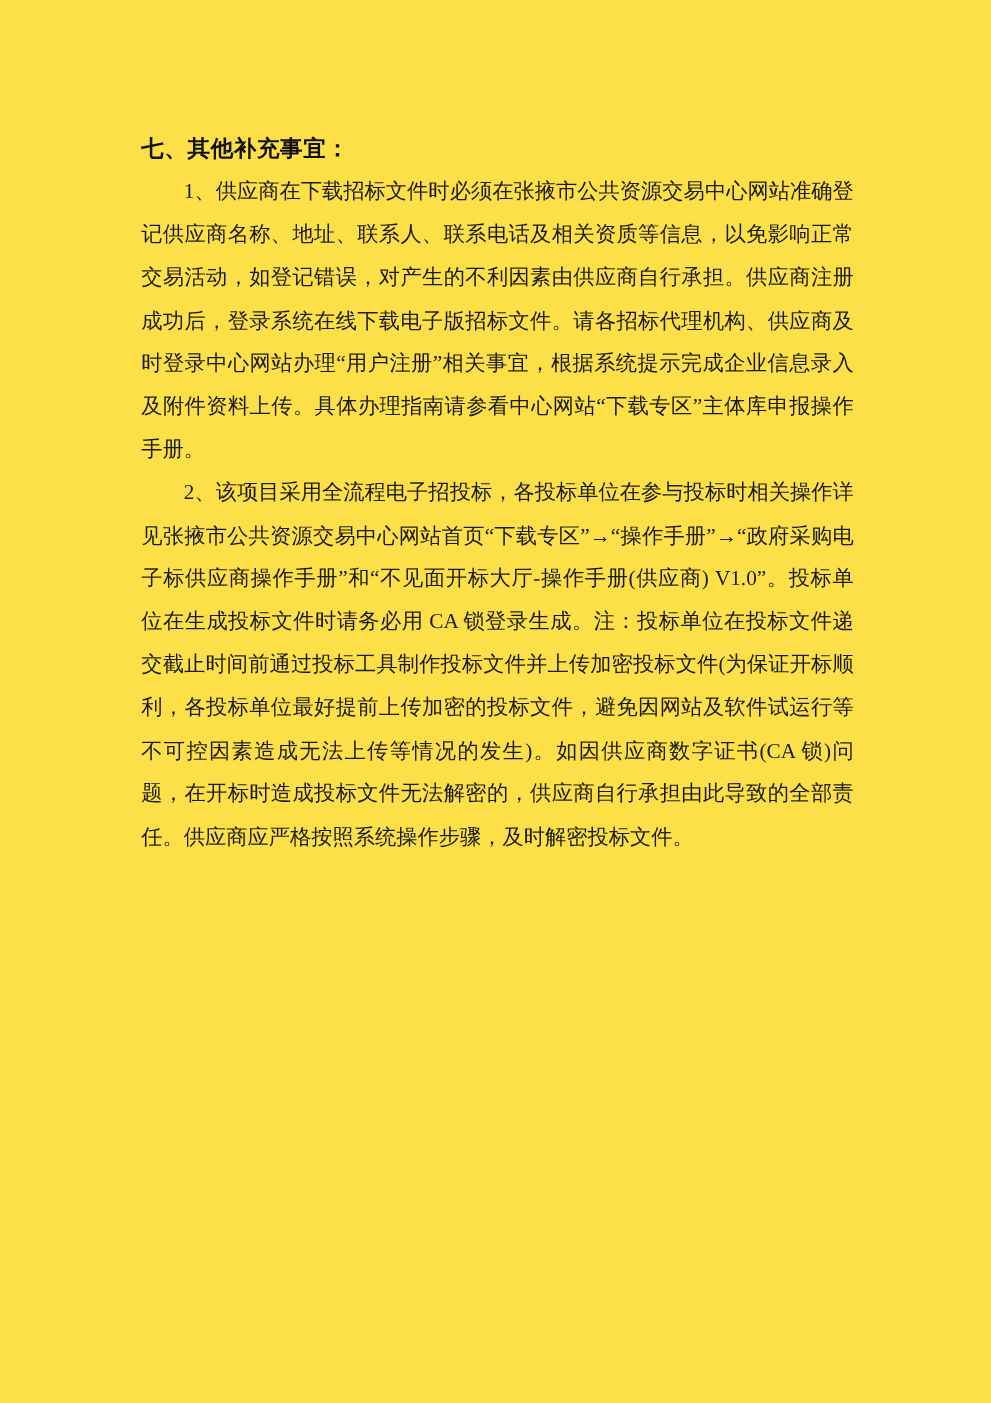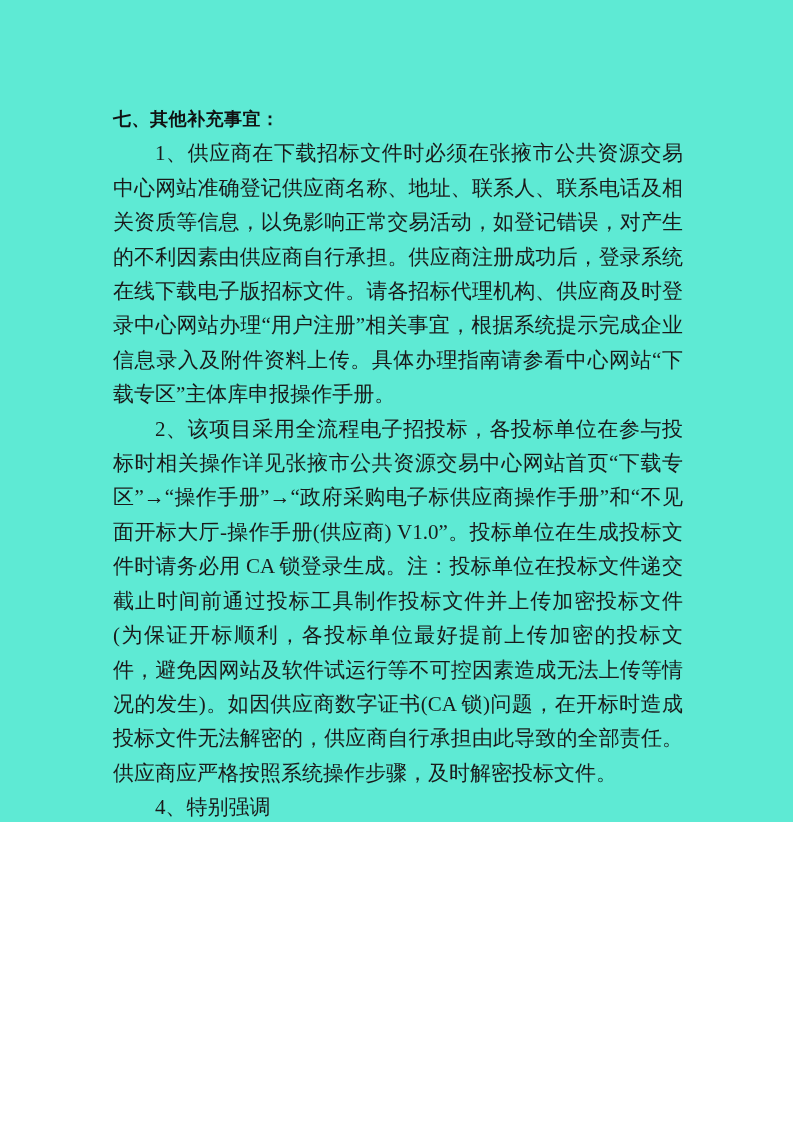--- a/index.html
+++ b/index.html
@@ -10,52 +10,51 @@
   body {
     width: 793px;
     height: 1122px;
     overflow: hidden;
     font-family: "Liberation Serif", "DejaVu Serif", serif;
     color: #1a1a1a;
   }
   .page {
     box-sizing: border-box;
     width: 793px;
-    height: 822px;
+    height: 1122px;
     padding: 102px 110px 4px 113px;
-    background: #5eead4;
+    background: #fde047;
   }
   .content {
     width: 570px;
   }
   .heading {
     margin: 0;
     font-family: "Liberation Sans", "DejaVu Sans", sans-serif;
     font-weight: bold;
     font-size: 18px;
     line-height: 34.4px;
     letter-spacing: 0.5px;
     color: #111111;
     white-space: nowrap;
   }
   .para {
     margin: 0;
-    font-size: 21px;
+    font-size: 17px;
     line-height: 34.4px;
     text-align: justify;
     text-justify: inter-ideograph;
     text-indent: 2em;
     word-break: break-all;
     overflow-wrap: break-word;
     color: #1a1a1a;
   }
 </style>
 </head>
 <body>
 
 <div class="page">
   <div class="content">
     <h1 class="heading">七、其他补充事宜：</h1>
     <p class="para">1、供应商在下载招标文件时必须在张掖市公共资源交易中心网站准确登记供应商名称、地址、联系人、联系电话及相关资质等信息，以免影响正常交易活动，如登记错误，对产生的不利因素由供应商自行承担。供应商注册成功后，登录系统在线下载电子版招标文件。请各招标代理机构、供应商及时登录中心网站办理“用户注册”相关事宜，根据系统提示完成企业信息录入及附件资料上传。具体办理指南请参看中心网站“下载专区”主体库申报操作手册。</p>
     <p class="para">2、该项目采用全流程电子招投标，各投标单位在参与投标时相关操作详见张掖市公共资源交易中心网站首页“下载专区”→“操作手册”→“政府采购电子标供应商操作手册”和“不见面开标大厅-操作手册(供应商) V1.0”。投标单位在生成投标文件时请务必用 CA 锁登录生成。注：投标单位在投标文件递交截止时间前通过投标工具制作投标文件并上传加密投标文件(为保证开标顺利，各投标单位最好提前上传加密的投标文件，避免因网站及软件试运行等不可控因素造成无法上传等情况的发生)。如因供应商数字证书(CA 锁)问题，在开标时造成投标文件无法解密的，供应商自行承担由此导致的全部责任。供应商应严格按照系统操作步骤，及时解密投标文件。</p>
-    <p class="para">4、特别强调</p>
   </div>
 </div>
 
 </body></html>

